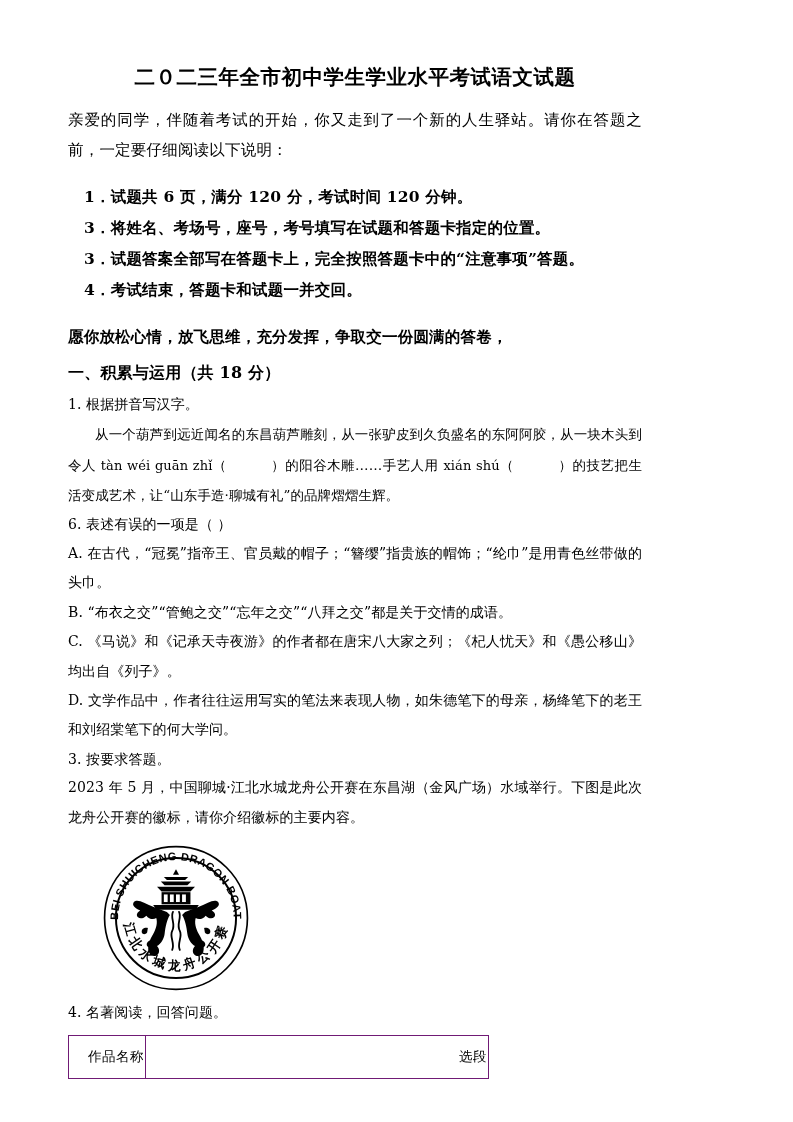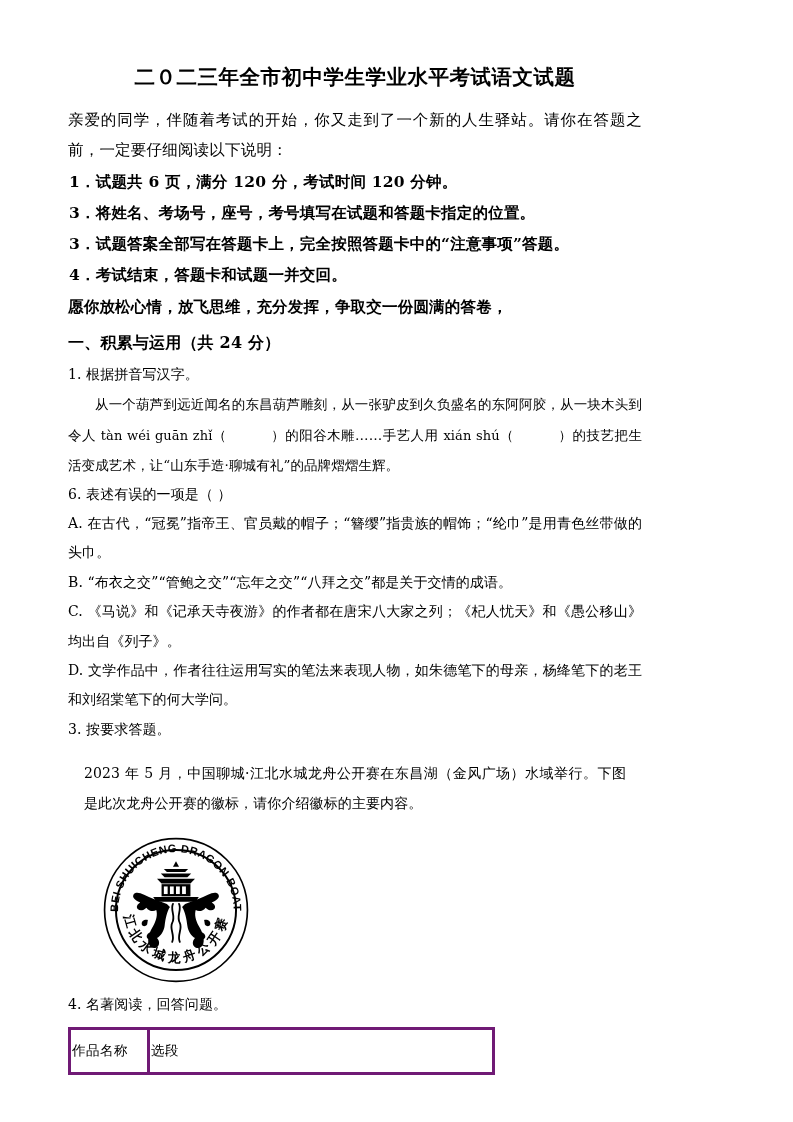--- a/index.html
+++ b/index.html
@@ -36,21 +36,21 @@
   .intro {
     font-size: 15.5px;
     font-weight: normal;
     line-height: 1.95;
     margin: 14px 0 0 0;
     text-align: justify;
     text-justify: inter-character;
     letter-spacing: 0.2px;
   }
   .inst-list {
-    margin: 1px;
+    margin: 16px;
     padding: 0;
     list-style: none;
   }
   .inst-item {
     font-size: 15.5px;
     font-weight: bold;
     line-height: 2.0;
     letter-spacing: 0.2px;
     margin: 0;
   }
@@ -88,21 +88,21 @@
     font-size: 14px;
     line-height: 2.1;
     margin: 0;
     text-align: justify;
     text-justify: inter-character;
     letter-spacing: 0.1px;
   }
   .body-para {
     font-size: 14px;
     line-height: 2.1;
-    margin: 16px;
+    margin: 0;
     text-align: justify;
     text-justify: inter-character;
     letter-spacing: 0.1px;
   }
   .blank-sp {
     display: inline-block;
     width: 44px;
   }
   .emblem-wrap {
     margin: 10px 0 4px 0;
@@ -113,23 +113,23 @@
     height: 152px;
     display: block;
   }
   .work-table {
     border-collapse: collapse;
     width: 414px;
     margin: 8px 0 0 0;
     table-layout: fixed;
   }
   .work-table td {
-    border: 3px solid #701a75;
+    border: 1px solid #701a75;
     height: 40px;
-    text-align: left;
+    text-align: right;
     vertical-align: middle;
     font-size: 13.5px;
     letter-spacing: 0.5px;
     font-family: "DejaVu Serif", "Liberation Serif", serif;
   }
   .col-name { width: 74px; }
   .col-excerpt { width: 340px; }
   .pinyin {
     font-family: "DejaVu Serif", "Liberation Serif", serif;
     font-size: 13px;
@@ -146,21 +146,21 @@
 
   <div class="inst-list">
     <p class="inst-item">1．试题共 6 页，满分 120 分，考试时间 120 分钟。</p>
     <p class="inst-item">3．将姓名、考场号，座号，考号填写在试题和答题卡指定的位置。</p>
     <p class="inst-item">3．试题答案全部写在答题卡上，完全按照答题卡中的“注意事项”答题。</p>
     <p class="inst-item">4．考试结束，答题卡和试题一并交回。</p>
   </div>
 
   <p class="wish">愿你放松心情，放飞思维，充分发挥，争取交一份圆满的答卷，</p>
 
-  <p class="section-head">一、积累与运用（共 24 分）</p>
+  <p class="section-head">一、积累与运用（共 18 分）</p>
 
   <p class="q-line">1. 根据拼音写汉字。</p>
 
   <p class="q-para"><span>从一个葫芦到远近闻名的东昌葫芦雕刻，从一张驴皮到久负盛名的东阿阿胶，从一块木头到令人 </span><span class="pinyin">tàn wéi guān zhǐ</span>（<span class="blank-sp"></span><span>）的阳谷木雕……手艺人用 </span><span class="pinyin">xián shú</span>（<span class="blank-sp"></span><span>）的技艺把生活变成艺术，让“山东手造·聊城有礼”的品牌熠熠生辉。</span></p>
 
   <p class="q-line">6. 表述有误的一项是（      ）</p>
 
   <p class="opt">A. 在古代，“冠冕”指帝王、官员戴的帽子；“簪缨”指贵族的帽饰；“纶巾”是用青色丝带做的头巾。</p>
   <p class="opt">B. “布衣之交”“管鲍之交”“忘年之交”“八拜之交”都是关于交情的成语。</p>
   <p class="opt">C. 《马说》和《记承天寺夜游》的作者都在唐宋八大家之列；《杞人忧天》和《愚公移山》均出自《列子》。</p>

